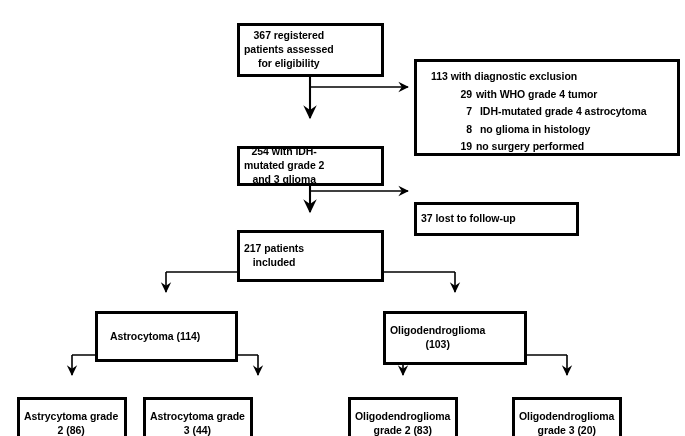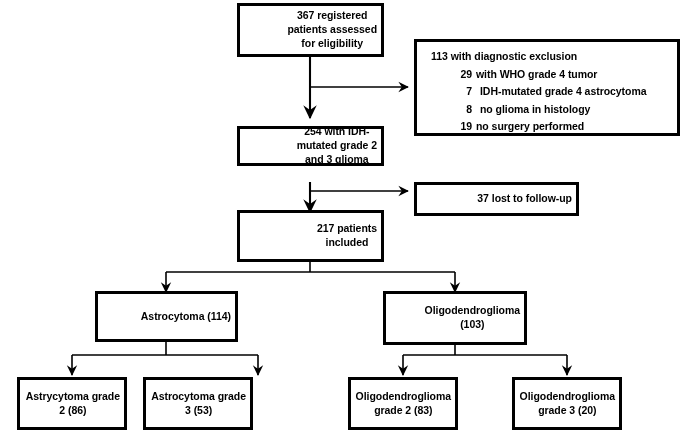--- a/index.html
+++ b/index.html
@@ -27,28 +27,29 @@
     width: 685px;
     height: 436px;
   }
   .node {
     position: absolute;
     box-sizing: border-box;
     background: #ffffff;
     border: 3px solid #000000;
     display: flex;
     align-items: center;
-    justify-content: flex-end;
+    justify-content: flex-start;
     text-align: center;
     color: #000000;
     font-weight: bold;
     font-size: 10.5px;
     line-height: 1.32;
     letter-spacing: -0.05px;
     z-index: 2;
+    margin-top: 20px;
   }
   .node .node-text {
     display: block;
     white-space: pre-line;
     padding: 0 4px;
   }
   
   .node.exclusion {
     display: block;
     text-align: left;
@@ -174,21 +175,21 @@
 (103)</span>
   </div>
 
   <div class="node" style="left:17px; top:377px; width:110px; height:53px;">
     <span class="node-text">Astrycytoma grade
 2 (86)</span>
   </div>
 
   <div class="node" style="left:143px; top:377px; width:110px; height:53px;">
     <span class="node-text">Astrocytoma grade
-3 (53)</span>
+3 (44)</span>
   </div>
 
   <div class="node" style="left:348px; top:377px; width:110px; height:53px;">
     <span class="node-text">Oligodendroglioma
 grade 2 (83)</span>
   </div>
 
   <div class="node" style="left:512px; top:377px; width:110px; height:53px;">
     <span class="node-text">Oligodendroglioma
 grade 3 (20)</span>

